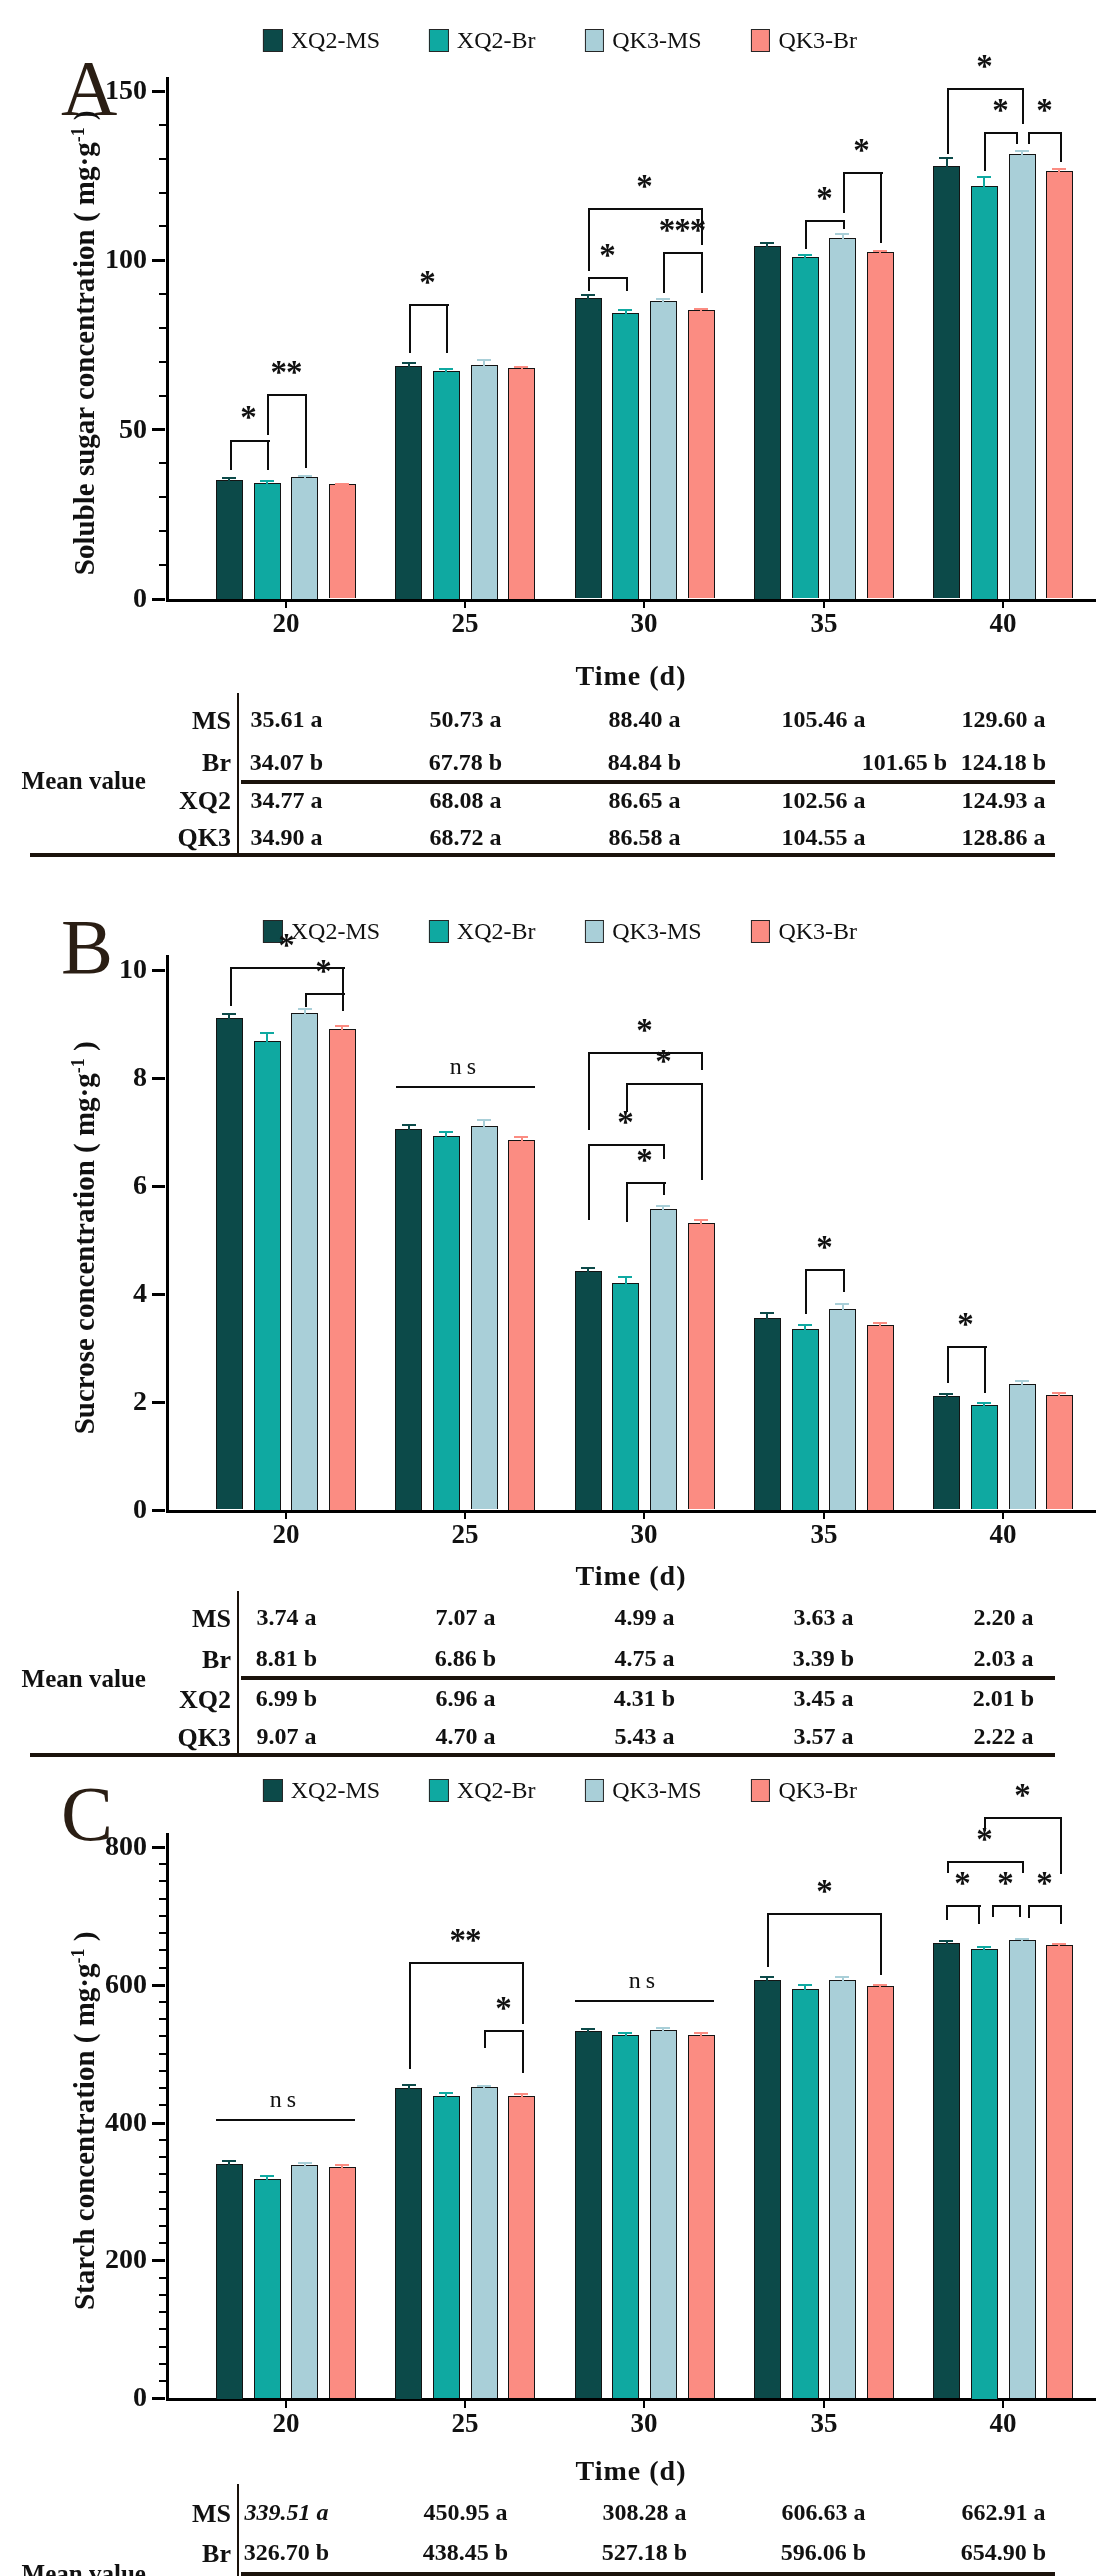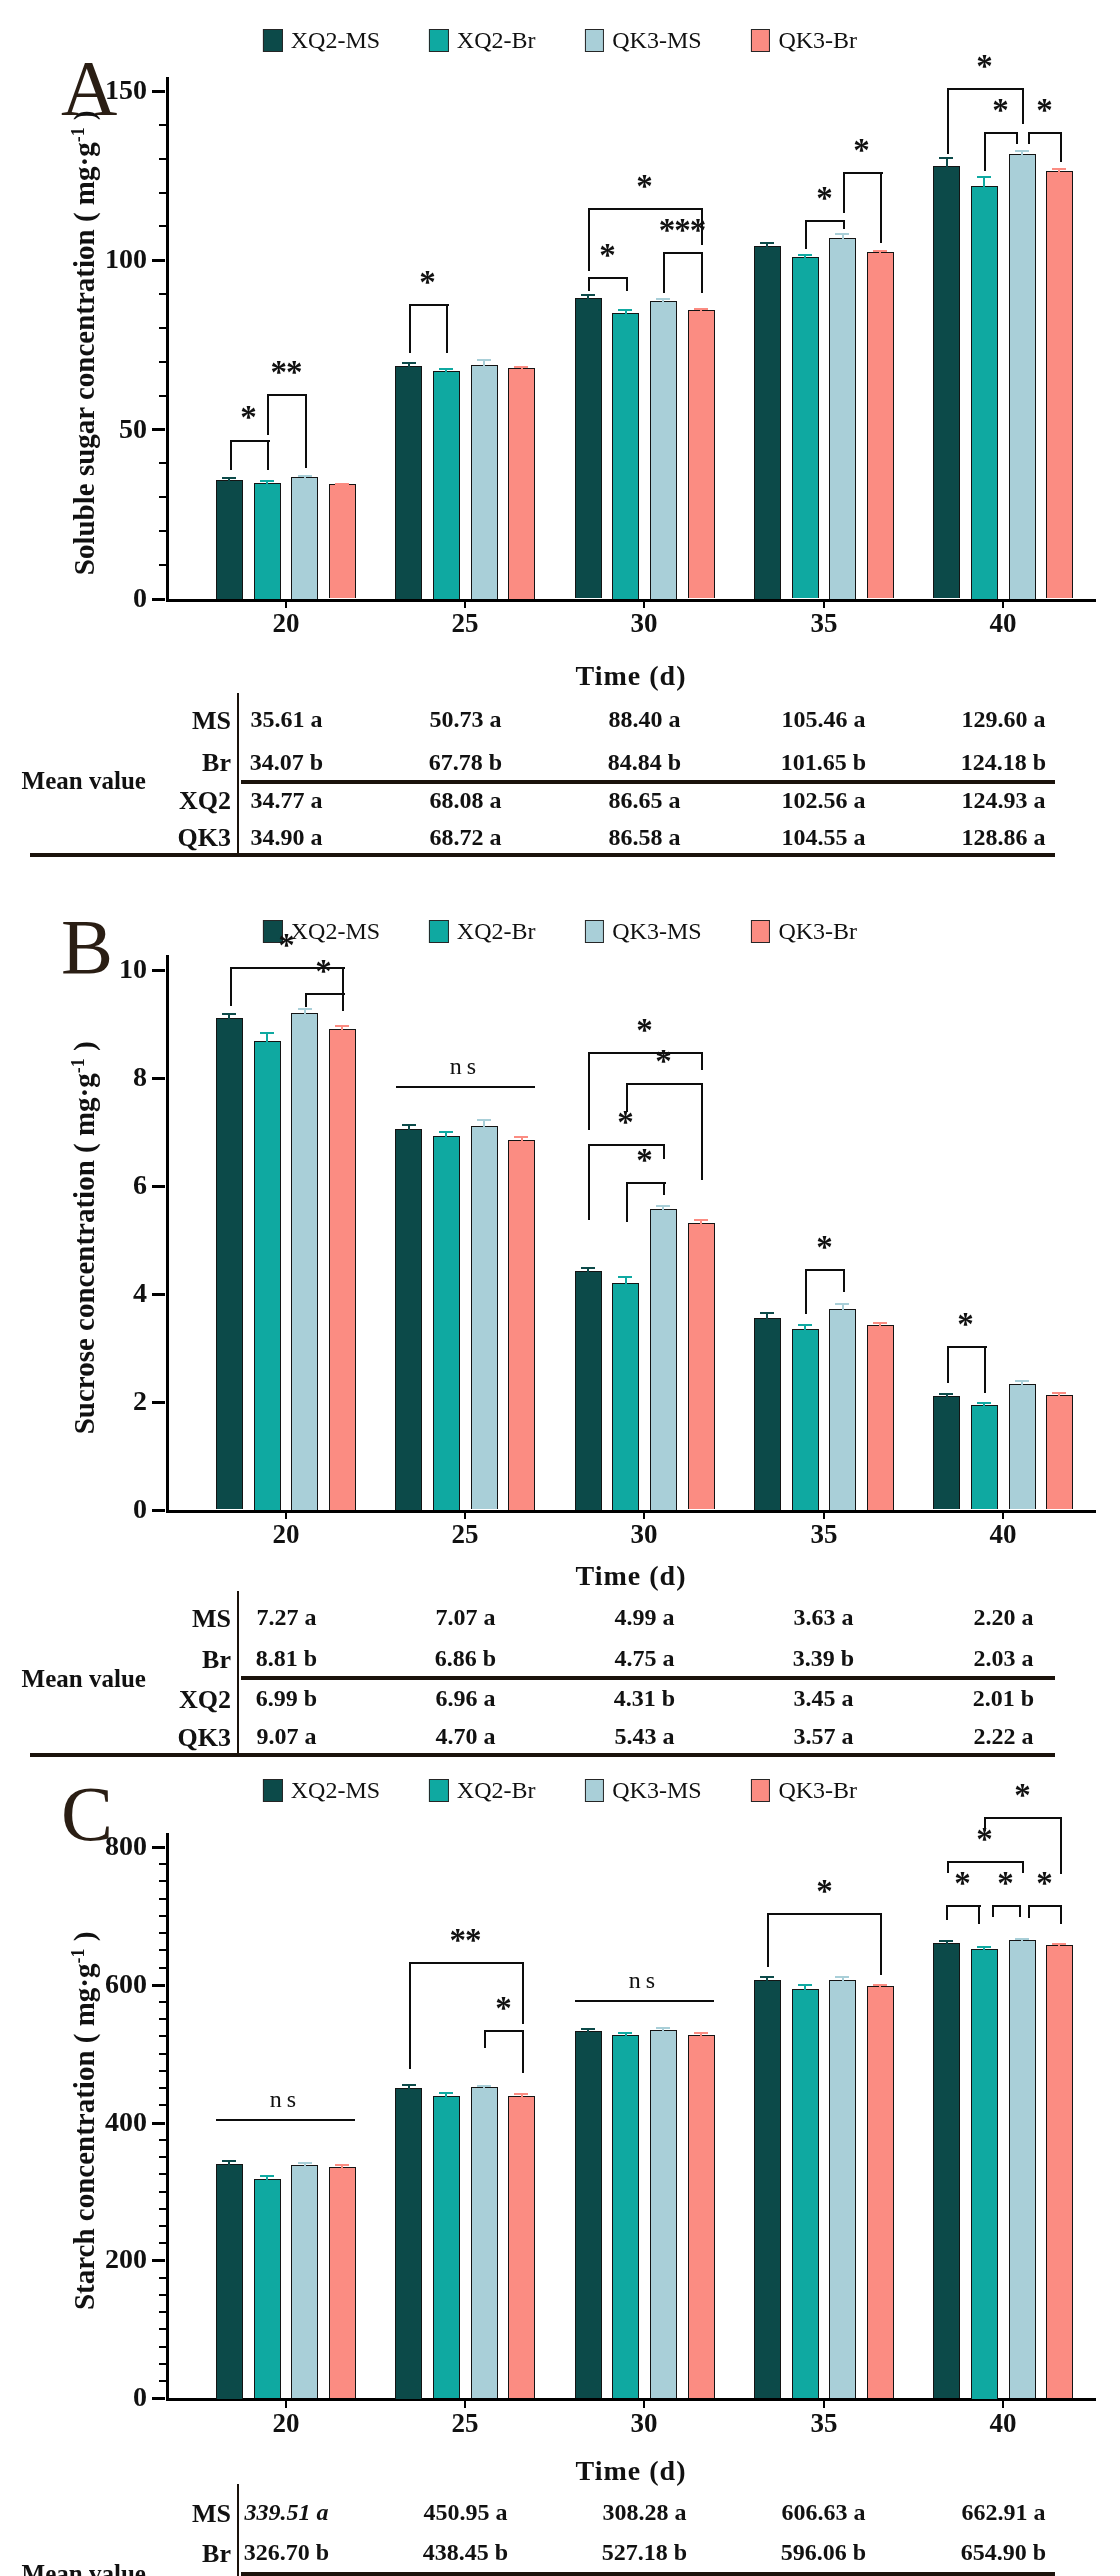--- a/index.html
+++ b/index.html
@@ -194,21 +194,21 @@
       <div class="trowlabel abs" style="left: 76px; top: 706px; width: 155px;">MS</div>
       <div class="tcell abs" style="left: 204px; top: 706px; width: 165px;">35.61 a</div>
       <div class="tcell abs" style="left: 383px; top: 706px; width: 165px;">50.73 a</div>
       <div class="tcell abs" style="left: 562px; top: 706px; width: 165px;">88.40 a</div>
       <div class="tcell abs" style="left: 741px; top: 706px; width: 165px;">105.46 a</div>
       <div class="tcell abs" style="left: 921px; top: 706px; width: 165px;">129.60 a</div>
       <div class="trowlabel abs" style="left: 76px; top: 748px; width: 155px;">Br</div>
       <div class="tcell abs" style="left: 204px; top: 749px; width: 165px;">34.07 b</div>
       <div class="tcell abs" style="left: 383px; top: 749px; width: 165px;">67.78 b</div>
       <div class="tcell abs" style="left: 562px; top: 749px; width: 165px;">84.84 b</div>
-      <div class="tcell abs" style="left: 741px; top: 749px; width: 165px;">101.65 b</div>
+      <div class="tcell abs" style="left: 782px; top: 749px; width: 165px; text-align: right;">101.65 b</div>
       <div class="tcell abs" style="left: 921px; top: 749px; width: 165px;">124.18 b</div>
       <div class="trowlabel abs" style="left: 76px; top: 786px; width: 155px;">XQ2</div>
       <div class="tcell abs" style="left: 204px; top: 787px; width: 165px;">34.77 a</div>
       <div class="tcell abs" style="left: 383px; top: 787px; width: 165px;">68.08 a</div>
       <div class="tcell abs" style="left: 562px; top: 787px; width: 165px;">86.65 a</div>
       <div class="tcell abs" style="left: 741px; top: 787px; width: 165px;">102.56 a</div>
       <div class="tcell abs" style="left: 921px; top: 787px; width: 165px;">124.93 a</div>
       <div class="trowlabel abs" style="left: 76px; top: 823px; width: 155px;">QK3</div>
       <div class="tcell abs" style="left: 204px; top: 824px; width: 165px;">34.90 a</div>
       <div class="tcell abs" style="left: 383px; top: 824px; width: 165px;">68.72 a</div>
@@ -354,21 +354,21 @@
       <div class="bracket abs" style="left: 805px; top: 1269px; width: 2.1px; height: 45px;"></div>
       <div class="bracket abs" style="left: 843px; top: 1269px; width: 2.1px; height: 23px;"></div>
       <div class="sig abs" style="left: 783px; top: 1229px; width: 82px;">*</div>
       <div class="bracket abs" style="left: 947px; top: 1346px; width: 40px; height: 2.1px;"></div>
       <div class="bracket abs" style="left: 947px; top: 1346px; width: 2.1px; height: 37px;"></div>
       <div class="bracket abs" style="left: 984px; top: 1346px; width: 2.1px; height: 47px;"></div>
       <div class="sig abs" style="left: 924px; top: 1306px; width: 82px;">*</div>
       <div class="tline abs" style="left: 237px; top: 1591px; width: 2.1px; height: 162px;"></div>
       <div class="tmean abs" style="left: 21.6px; top: 1665px;">Mean value</div>
       <div class="trowlabel abs" style="left: 76px; top: 1604px; width: 155px;">MS</div>
-      <div class="tcell abs" style="left: 204px; top: 1604px; width: 165px;">7.27 a</div>
+      <div class="tcell abs" style="left: 204px; top: 1604px; width: 165px;">3.74 a</div>
       <div class="tcell abs" style="left: 383px; top: 1604px; width: 165px;">7.07 a</div>
       <div class="tcell abs" style="left: 562px; top: 1604px; width: 165px;">4.99 a</div>
       <div class="tcell abs" style="left: 741px; top: 1604px; width: 165px; text-align: center;">3.63 a</div>
       <div class="tcell abs" style="left: 921px; top: 1604px; width: 165px;">2.20 a</div>
       <div class="trowlabel abs" style="left: 76px; top: 1645px; width: 155px;">Br</div>
       <div class="tcell abs" style="left: 204px; top: 1645px; width: 165px;">8.81 b</div>
       <div class="tcell abs" style="left: 383px; top: 1645px; width: 165px;">6.86 b</div>
       <div class="tcell abs" style="left: 562px; top: 1645px; width: 165px;">4.75 a</div>
       <div class="tcell abs" style="left: 741px; top: 1645px; width: 165px;">3.39 b</div>
       <div class="tcell abs" style="left: 921px; top: 1645px; width: 165px;">2.03 a</div>

